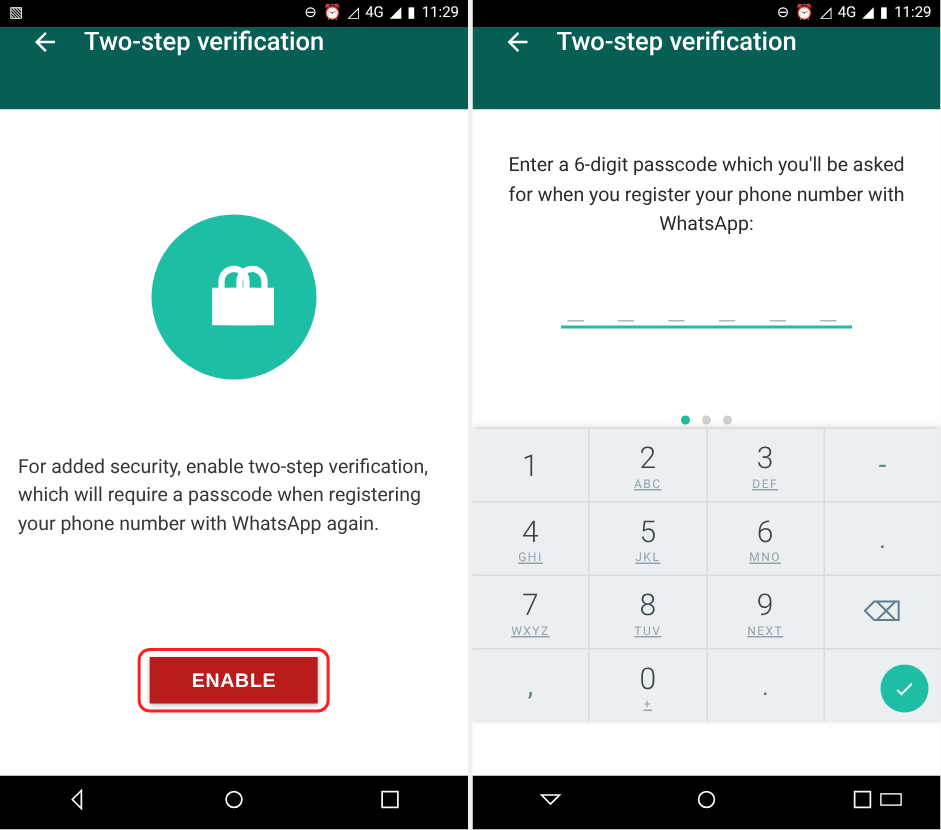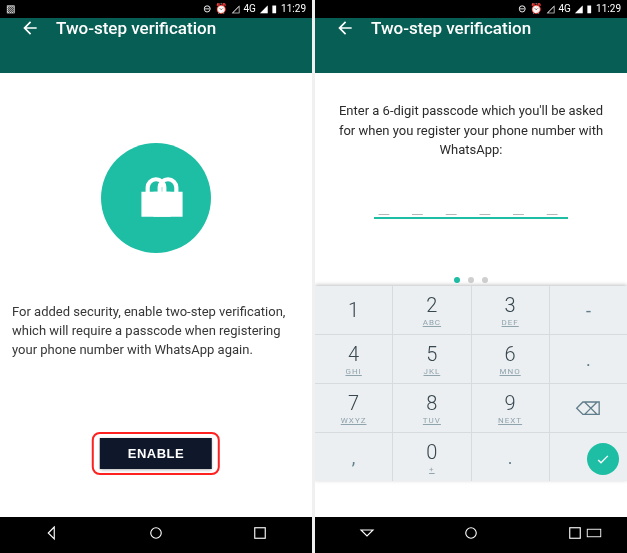--- a/index.html
+++ b/index.html
@@ -82,21 +82,21 @@
   .enable-wrap {
     position: absolute;
     bottom: 42px;
     left: 50%;
     transform: translateX(-50%);
     border: 2px solid #ff2020;
     border-radius: 8px;
     padding: 4px 6px;
   }
   .enable-btn {
-    background: #0f172a;
+    background: #b91c1c;
     color: #fff;
     border: none;
     padding: 8px 28px;
     font-size: 13px;
     font-weight: 600;
     letter-spacing: 0.5px;
     box-shadow: 0 1px 3px rgba(0,0,0,0.3);
     cursor: pointer;
   }
 

